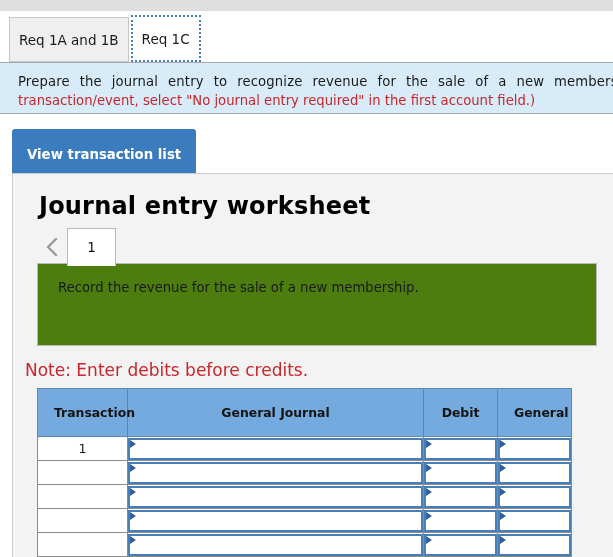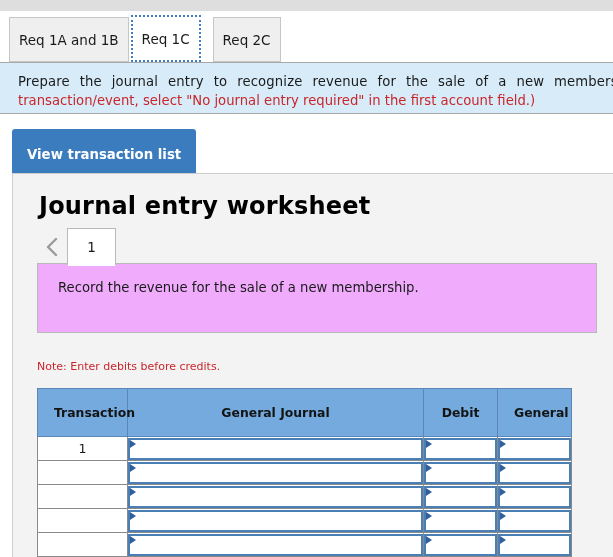--- a/index.html
+++ b/index.html
@@ -150,32 +150,32 @@
     position: relative;
     z-index: 2;
     cursor: pointer;
   }
 
   
   .descbox {
     position: absolute;
     left: 24px; top: 89px;
     width: 560px;
-    height: 70px;
-    background: #f0abfc;
+    height: 83px;
+    background: #4d7c0f;
     border: 1px solid #b9b9b9;
     padding: 16px 0 0 20px;
     font-size: 13.2px;
     color: #1a1a1a;
   }
 
   .note {
     position: absolute;
-    left: 24px; top: 186px;
-    font-size: 11px;
+    left: 12px; top: 186px;
+    font-size: 17px;
     color: #c9262c;
   }
 
   
   .jtable {
     position: absolute;
     left: 24px; top: 214px;
     width: 534px;
     border-collapse: collapse;
     table-layout: fixed;
@@ -240,23 +240,20 @@
 <div id="page">
 
   <div class="top-strip"></div>
 
   <div class="tabbar">
     <div class="tab">
       <span>Req 1A and 1B</span>
     </div>
     <div class="tab selected">
       <span>Req 1C</span>
-    </div>
-    <div class="tab">
-      <span>Req 2C</span>
     </div>
   </div>
 
   <div class="instruction clipped">
     <div class="instr-line1">Prepare the journal entry to recognize revenue for the sale of a new membershi</div>
     <div class="instr-line2">transaction/event, select "No journal entry required" in the first account field.)</div>
   </div>
 
   <button class="btn-primary">View transaction list</button>
 

